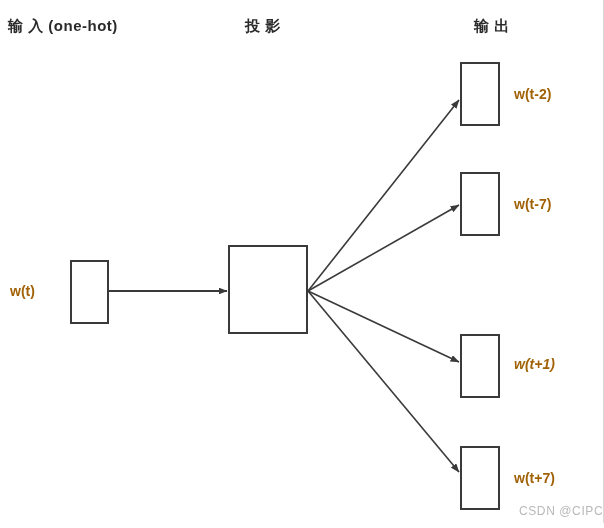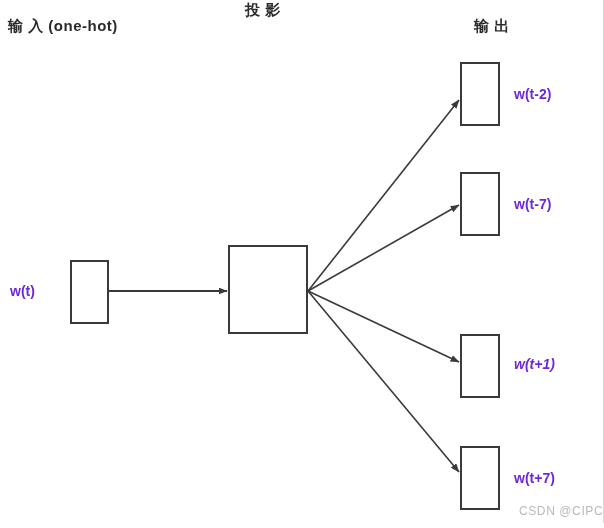--- a/index.html
+++ b/index.html
@@ -24,21 +24,21 @@
   .col-head {
     position: absolute;
     font-size: 15px;
     font-weight: bold;
     color: #2b2b2b;
     letter-spacing: 0.5px;
     white-space: nowrap;
     line-height: 20px;
   }
   #head-input  { left: 8px;   top: 16px; }
-  #head-proj   { left: 245px; top: 0; }
+  #head-proj   { left: 245px; top: 16px; }
   #head-output { left: 474px; top: 16px; text-align: center; }
 
   
   .node-box {
     position: absolute;
     background: #ffffff;
     border: 2px solid #3a3a3a;
     box-sizing: border-box;
   }
   #box-input  { left: 70px;  top: 260px; width: 39px;  height: 64px; }
@@ -46,21 +46,21 @@
   #box-out-0  { left: 460px; top: 62px;  width: 40px;  height: 64px; }
   #box-out-1  { left: 460px; top: 172px; width: 40px;  height: 64px; }
   #box-out-2  { left: 460px; top: 334px; width: 40px;  height: 64px; }
   #box-out-3  { left: 460px; top: 446px; width: 40px;  height: 64px; }
 
   
   .token-label {
     position: absolute;
     font-size: 14px;
     font-weight: bold;
-    color: #6d28d9;
+    color: #a16207;
     white-space: nowrap;
     line-height: 16px;
   }
   #label-input { left: 10px;  top: 283px; }
   #label-out-0 { left: 514px; top: 86px;  }
   #label-out-1 { left: 514px; top: 196px; }
   #label-out-2 { left: 514px; top: 356px; font-style: italic; }
   #label-out-3 { left: 514px; top: 470px; }
 
   

